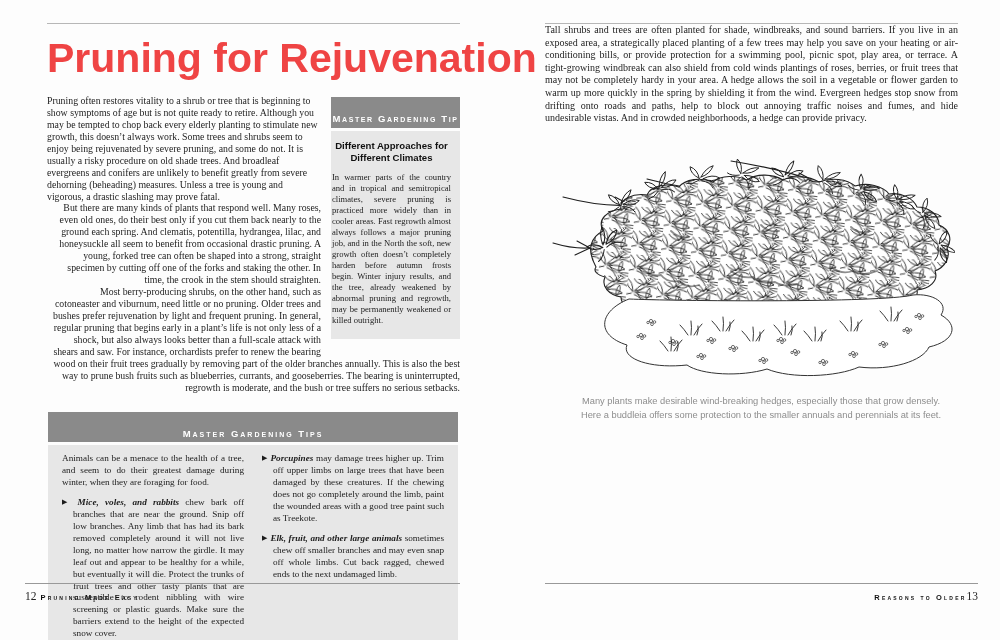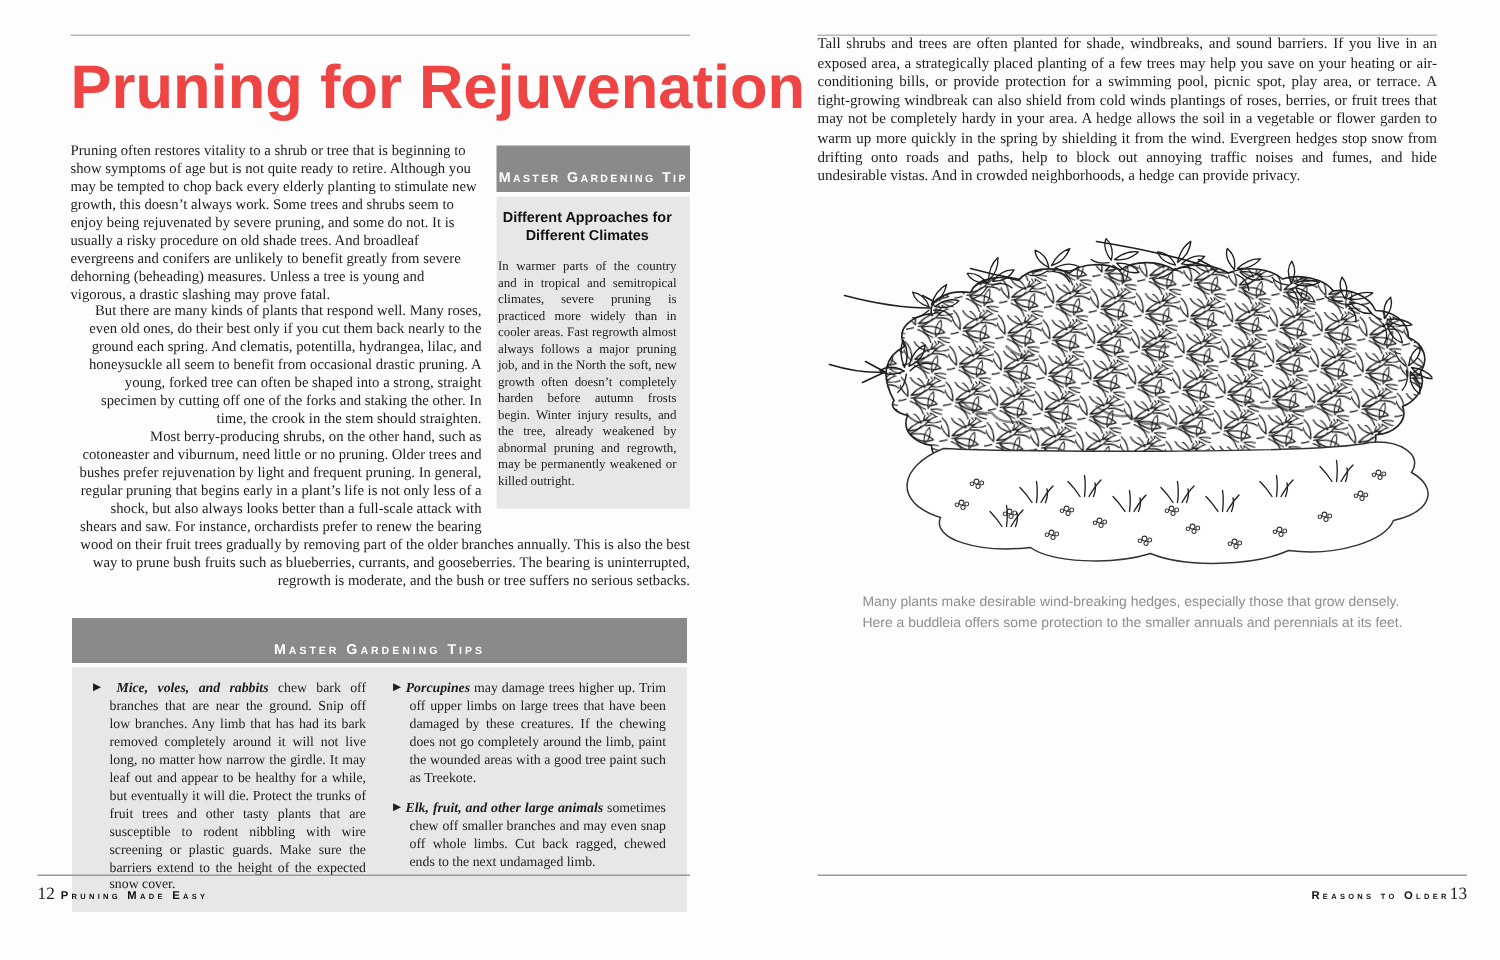--- a/index.html
+++ b/index.html
@@ -50,21 +50,21 @@
   .cols .intro { margin-bottom:8px; }
   .bullet { margin-bottom:8px; padding-left:11px; text-indent:-11px; break-inside:avoid-column; }
   .bullet .marker { font-size:7px; position:relative; top:-1px; }
   .bullet .blead { font-weight:bold; font-style:italic; }
 
   
   .illustration { margin:24px 0 0 6px; height:238px; }
   .caption {
     margin:8px 0 4px 30px; width:372px;
     font-family:"Liberation Sans", sans-serif;
-    font-size:9.3px; line-height:1.5; color:#8d8d8d;
+    font-size:9.3px; line-height:1.5; color:#8d8d8d;text-align:center;
   }
 
   
   .footer {
     position:absolute; top:583px; border-top:1.2px solid #999;
     padding-top:6px; display:flex; align-items:baseline;
   }
   .footer-left  { left:-22px; right:0; }
   .footer-right { left:0; right:-20px; justify-content:flex-end; }
   .pageno { font-size:11.5px; color:#222; }
@@ -94,20 +94,21 @@
     </aside>
     <p class="body-p">Pruning often restores vitality to a shrub or tree that is beginning to show symptoms of age but is not quite ready to retire. Although you may be tempted to chop back every elderly planting to stimulate new growth, this doesn’t always work. Some trees and shrubs seem to enjoy being rejuvenated by severe pruning, and some do not. It is usually a risky procedure on old shade trees. And broadleaf evergreens and conifers are unlikely to benefit greatly from severe dehorning (beheading) measures. Unless a tree is young and vigorous, a drastic slashing may prove fatal.</p>
     <p class="body-p indent">But there are many kinds of plants that respond well. Many roses, even old ones, do their best only if you cut them back nearly to the ground each spring. And clematis, potentilla, hydrangea, lilac, and honeysuckle all seem to benefit from occasional drastic pruning. A young, forked tree can often be shaped into a strong, straight specimen by cutting off one of the forks and staking the other. In time, the crook in the stem should straighten.</p>
     <p class="body-p indent">Most berry-producing shrubs, on the other hand, such as cotoneaster and viburnum, need little or no pruning. Older trees and bushes prefer rejuvenation by light and frequent pruning. In general, regular pruning that begins early in a plant’s life is not only less of a shock, but also always looks better than a full-scale attack with shears and saw. For instance, orchardists prefer to renew the bearing wood on their fruit trees gradually by removing part of the older branches annually. This is also the best way to prune bush fruits such as blueberries, currants, and gooseberries. The bearing is uninterrupted, regrowth is moderate, and the bush or tree suffers no serious setbacks.</p>
   </div>
 
   <section class="tipsbox">
     <div class="bar">Master Gardening Tips</div>
     <div class="boxbody">
       <div class="cols">
+        <p class="intro">Animals can be a menace to the health of a tree, and seem to do their greatest damage during winter, when they are foraging for food.</p>
         <p class="bullet"><span class="marker">▶</span> <span class="blead">Mice, voles, and rabbits</span><span> chew bark off branches that are near the ground. Snip off low branches. Any limb that has had its bark removed completely around it will not live long, no matter how narrow the girdle. It may leaf out and appear to be healthy for a while, but eventually it will die. Protect the trunks of fruit trees and other tasty plants that are susceptible to rodent nibbling with wire screening or plastic guards. Make sure the barriers extend to the height of the expected snow cover.</span></p>
         <p class="bullet"><span class="marker">▶</span> <span class="blead">Porcupines</span><span> may damage trees higher up. Trim off upper limbs on large trees that have been damaged by these creatures. If the chewing does not go completely around the limb, paint the wounded areas with a good tree paint such as Treekote.</span></p>
         <p class="bullet"><span class="marker">▶</span> <span class="blead">Elk, fruit, and other large animals</span><span> sometimes chew off smaller branches and may even snap off whole limbs. Cut back ragged, chewed ends to the next undamaged limb.</span></p>
       </div>
     </div>
   </section>
 
   <div class="footer footer-left">
     <span class="pageno">12</span>
     <span class="flabel">Pruning Made Easy</span>

